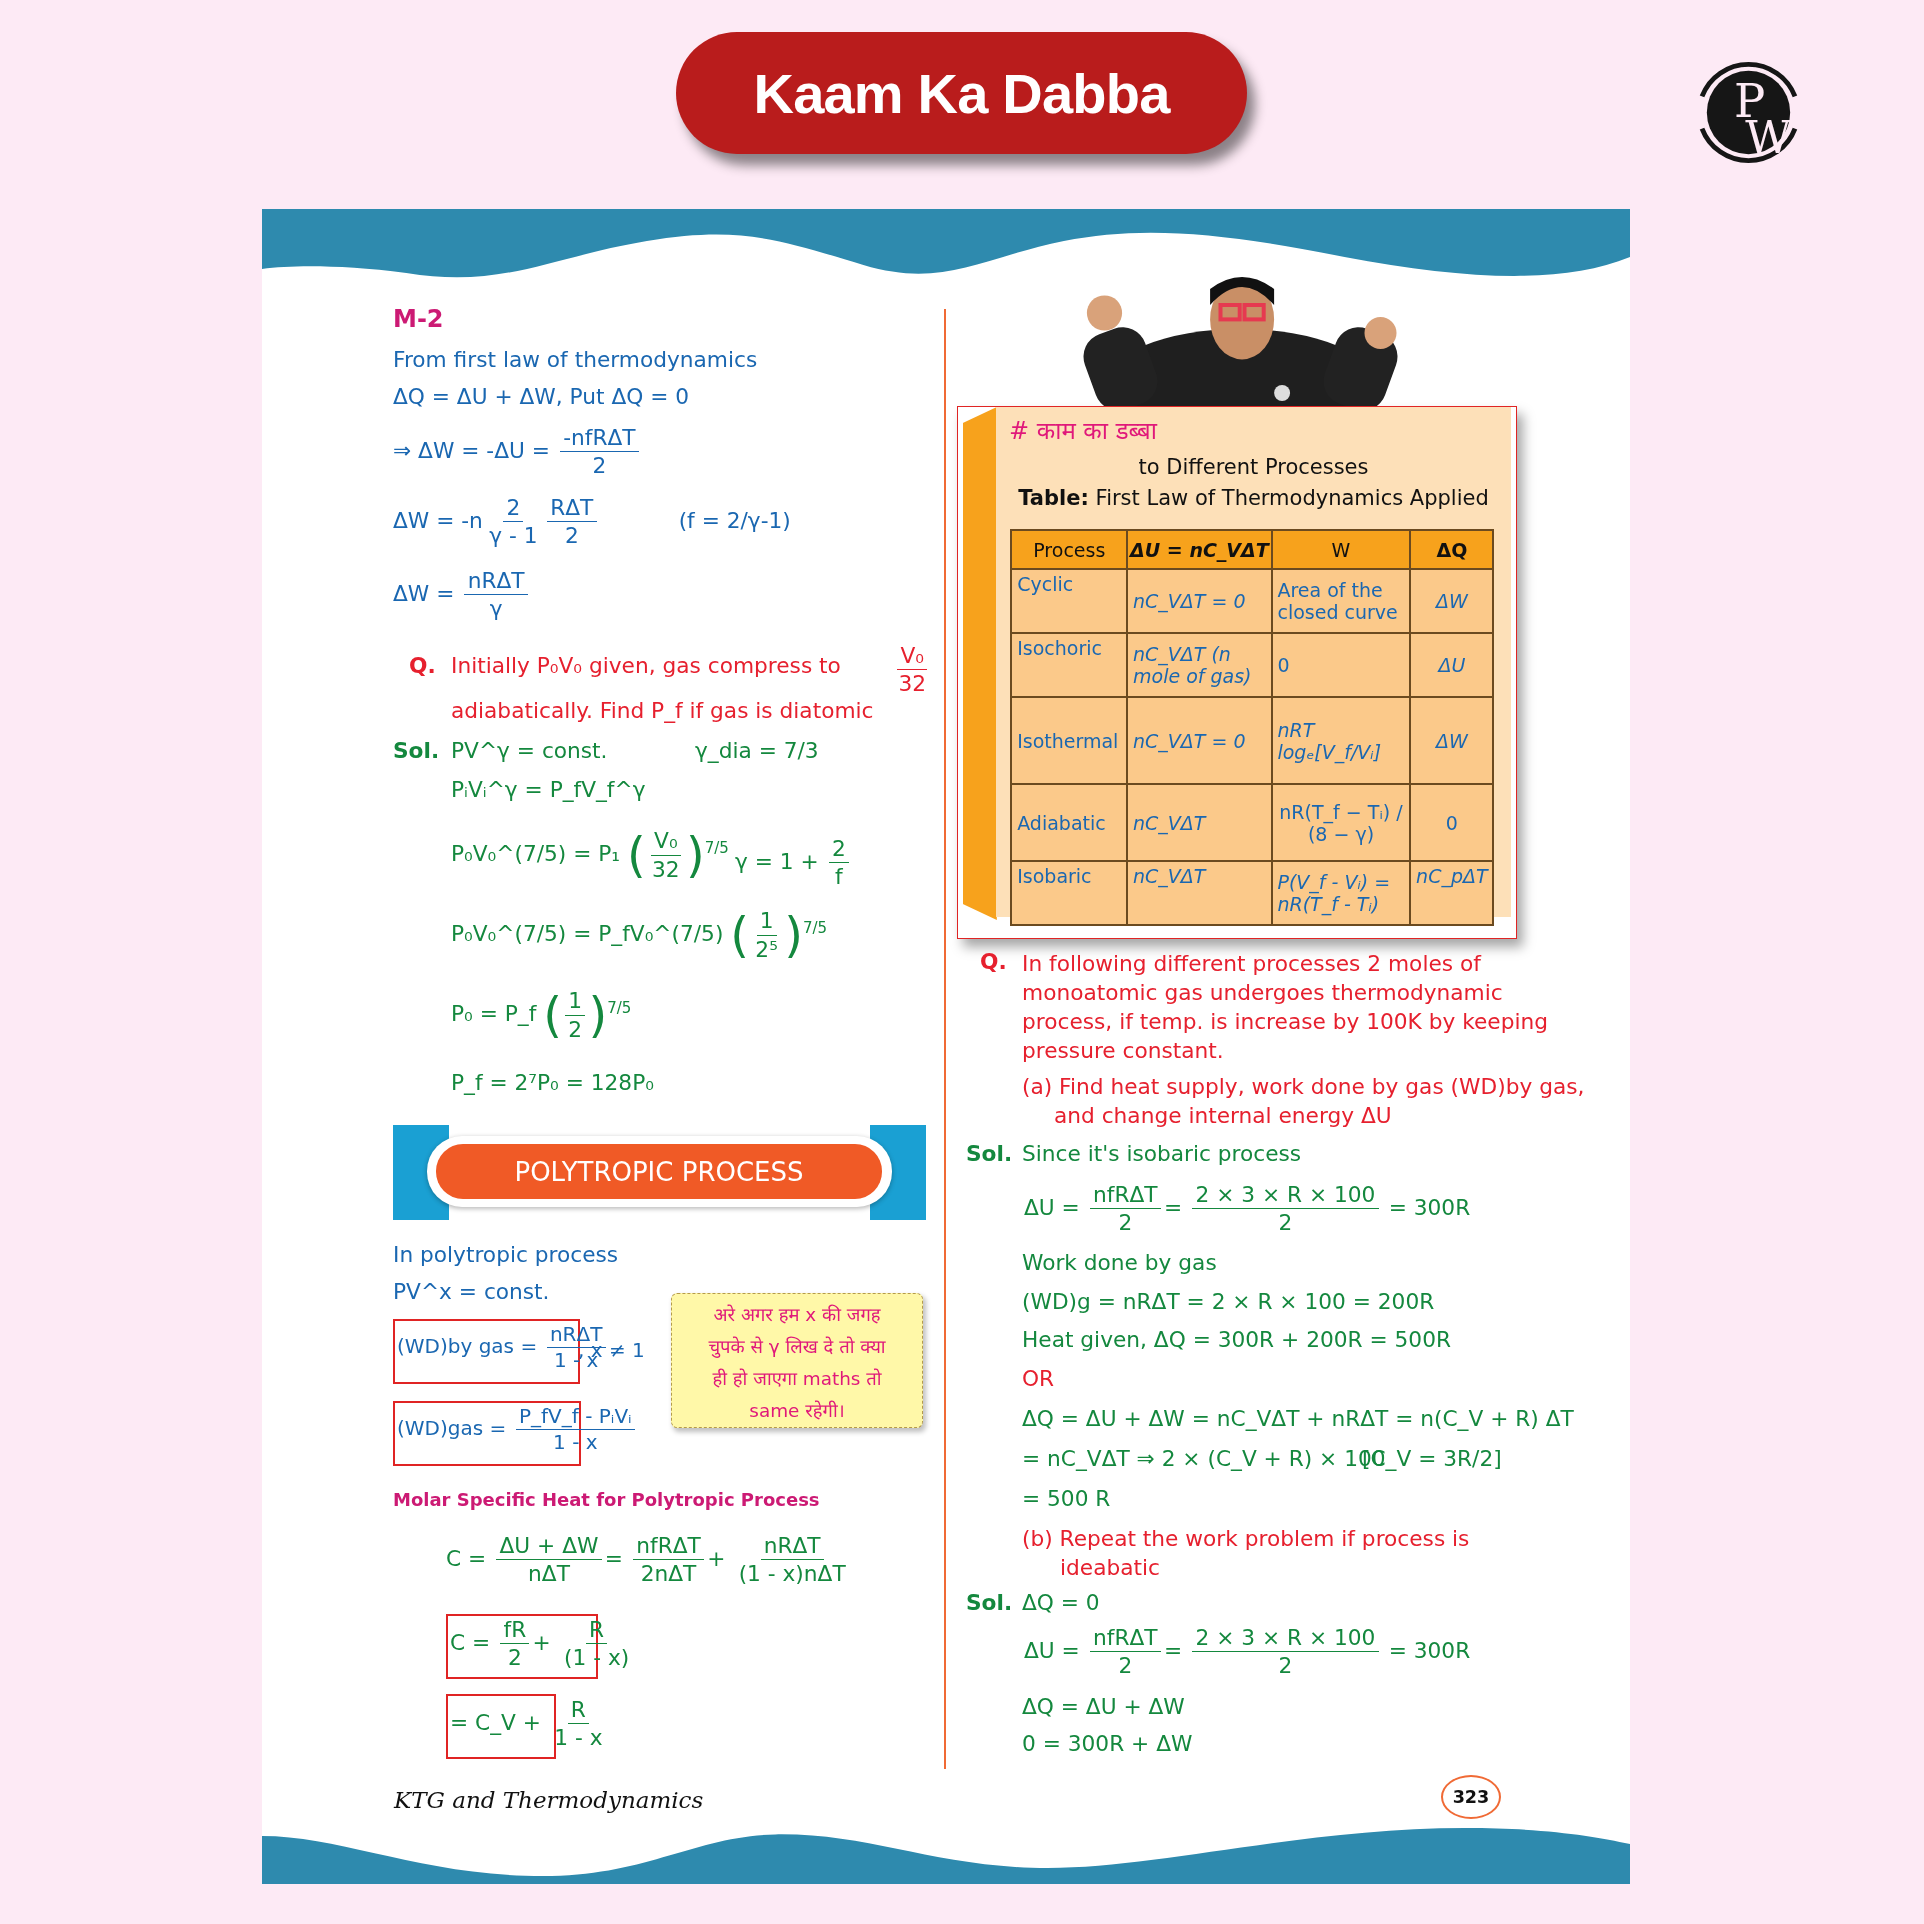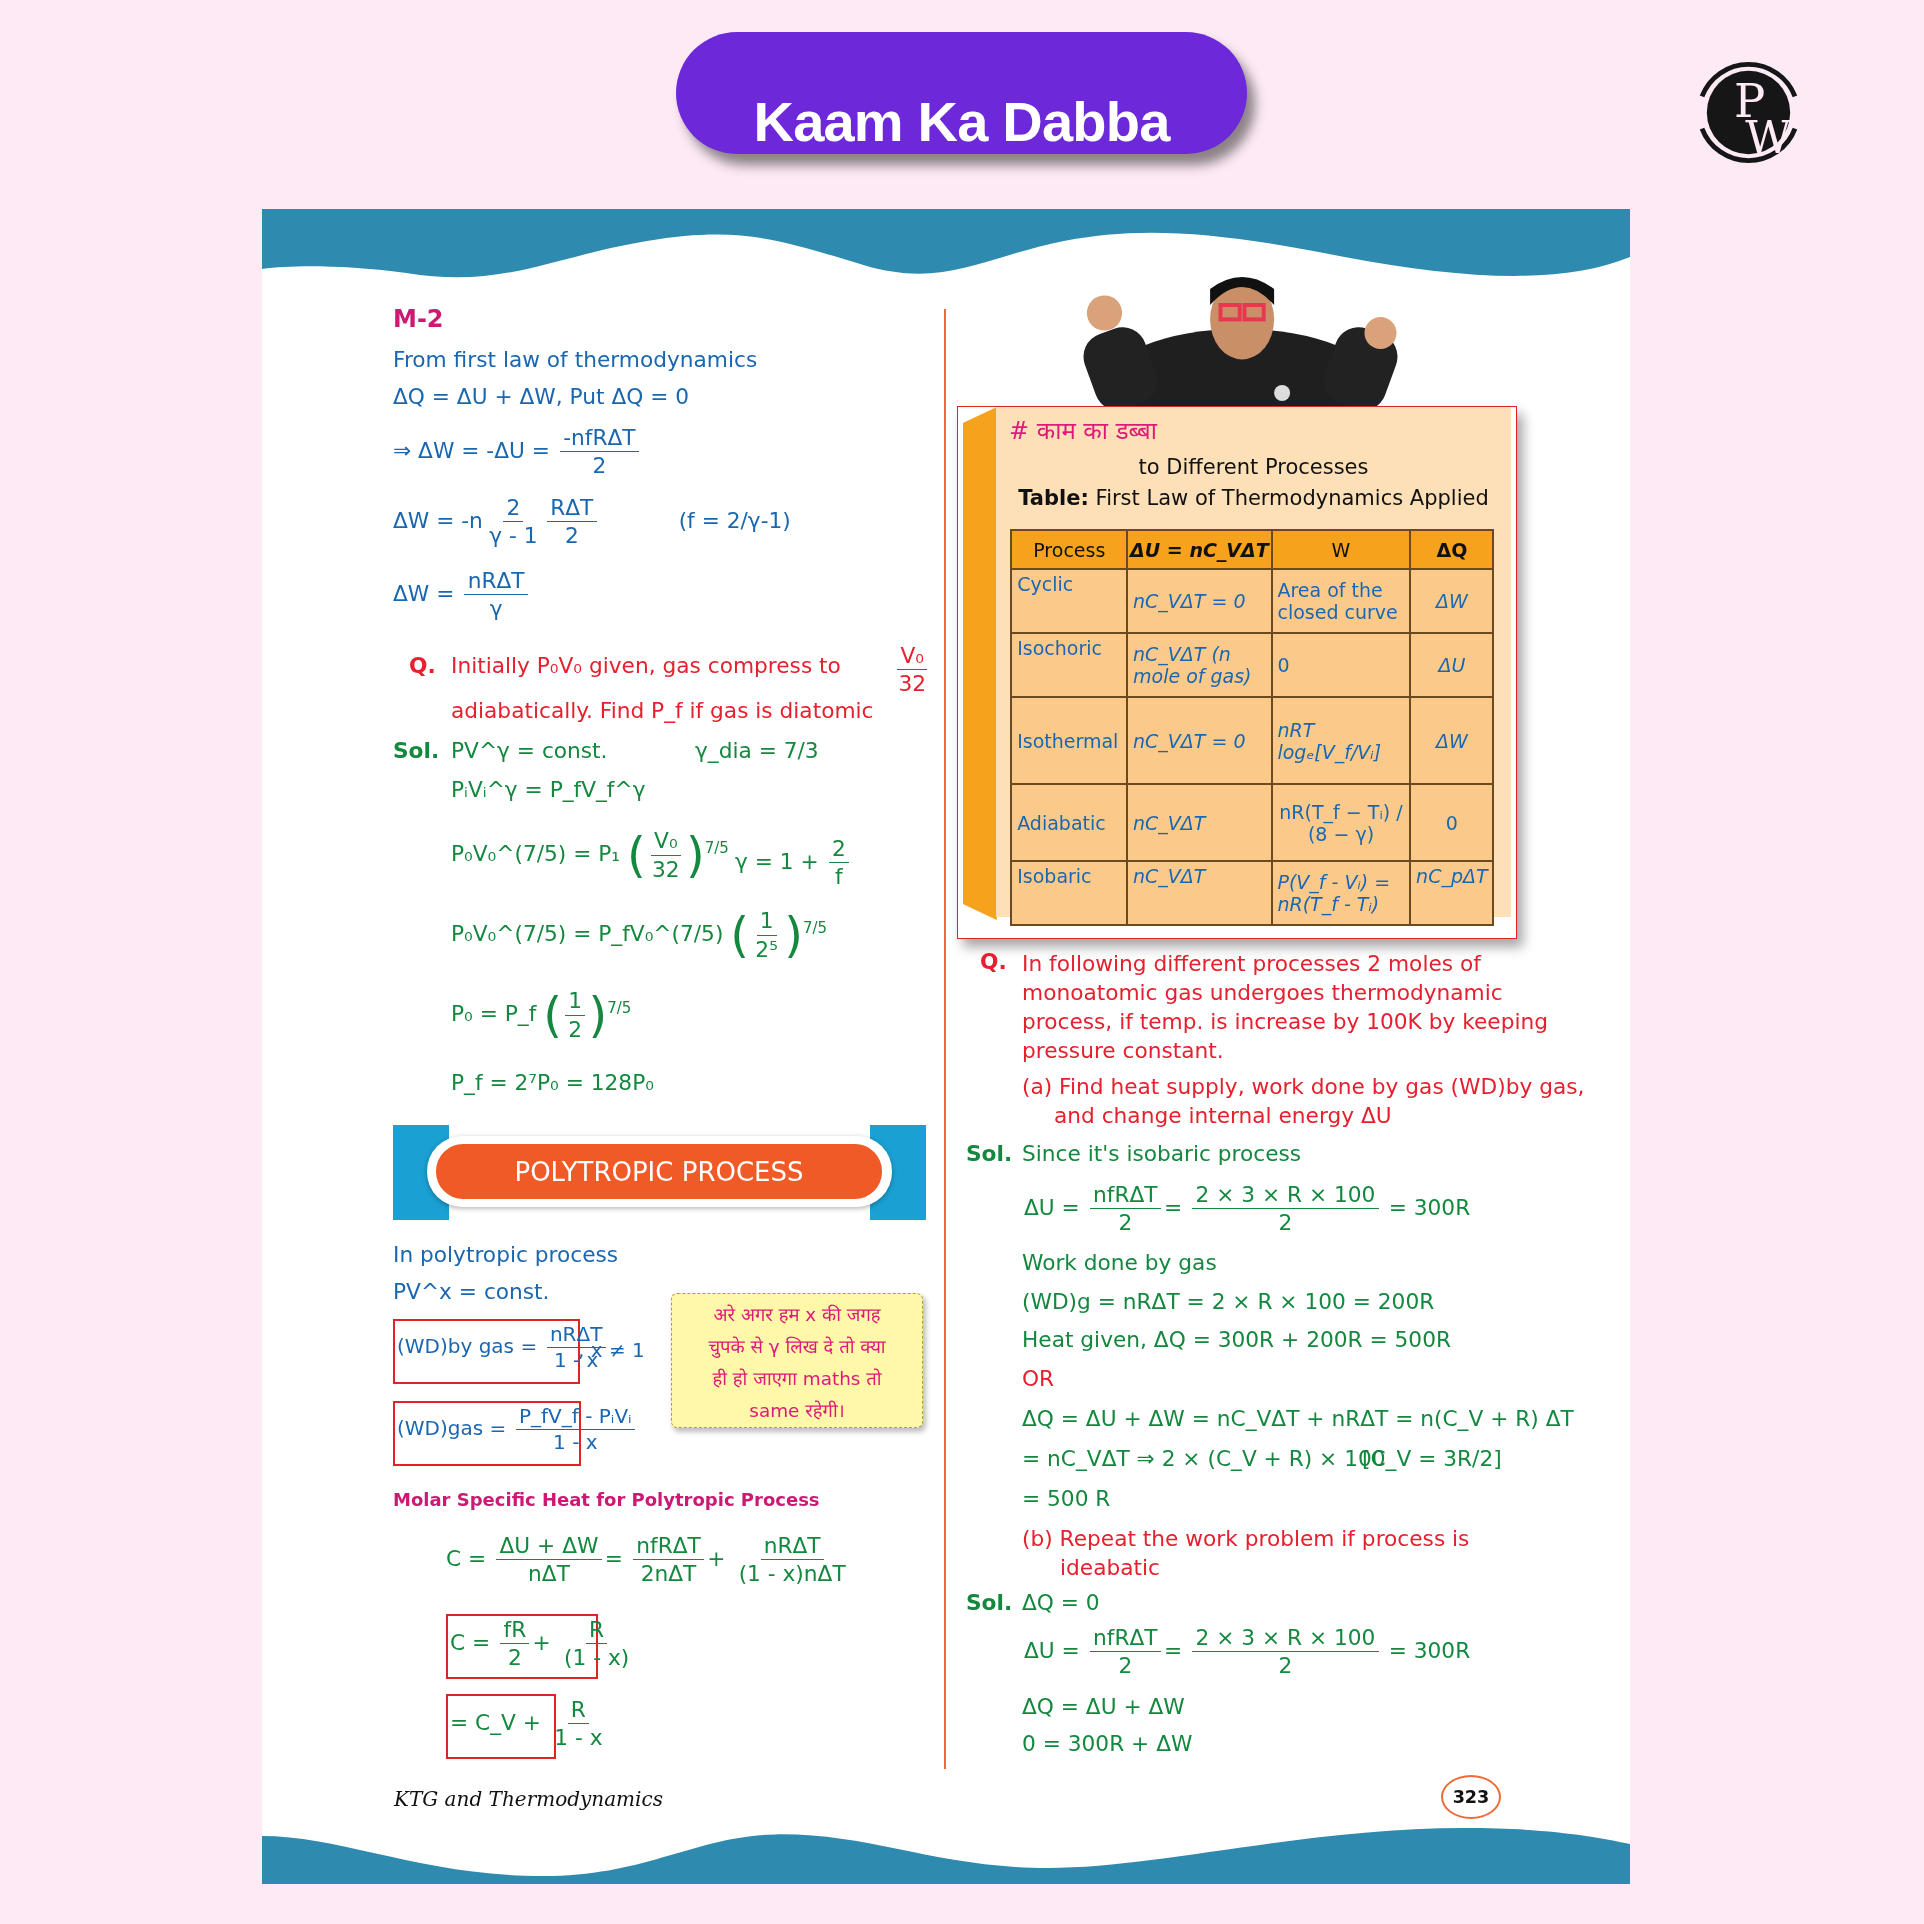--- a/index.html
+++ b/index.html
@@ -1,17 +1,17 @@
 <!DOCTYPE html>
 <html style="font-size:13px"><head>
 <meta charset="utf-8">
 <style>
   html,body{margin:0;padding:0;}
   body{width:1925px;height:1925px;background:#fdeaf5;position:relative;overflow:hidden;font-family:"DejaVu Sans",sans-serif;}
-  .pill{position:absolute;left:676px;top:32px;width:571px;height:122px;border-radius:61px;background:#6d28d9;box-shadow:8px 11.2px 11.2px rgba(0,0,0,0.45);display:flex;align-items:flex-end;justify-content:center;}
+  .pill{position:absolute;left:676px;top:32px;width:571px;height:122px;border-radius:61px;background:#b91c1c;box-shadow:8px 11.2px 11.2px rgba(0,0,0,0.45);display:flex;align-items:center;justify-content:center;}
   .pill span{color:#fff;font-family:"Liberation Sans",sans-serif;font-weight:bold;font-size:56px;letter-spacing:-0.8px;}
   .logo{position:absolute;left:1694px;top:58px;width:109px;height:109px;}
   .page{position:absolute;left:262px;top:209px;width:1368px;height:1675px;background:#fff;overflow:hidden;}
   .wave-top{position:absolute;left:0;top:0;width:1368px;height:72px;}
   .wave-bot{position:absolute;left:0;bottom:0;width:1368px;height:56px;}
   .divider{position:absolute;left:682px;top:100px;width:1.6px;height:1460px;background:#f06a35;}
   .t{position:absolute;white-space:nowrap;font-family:"DejaVu Sans",sans-serif;}
   .blue{color:#1a67b1;} .green{color:#14883e;} .red{color:#e6202e;} .mag{color:#cc1a74;}
   .fs{font-size:21.7px;}
   .b{font-weight:bold;}
@@ -30,21 +30,21 @@
   .kd-outer{position:absolute;left:695px;top:197px;width:558px;height:531px;border:1.6px solid #e02424;box-shadow:6.4px 8px 11.2px rgba(0,0,0,0.35);background:#fff;}
   .kd-side{position:absolute;left:4.8px;top:0;width:34px;height:513px;background:#f7a21c;clip-path:polygon(0 16px,34px 0,34px 100%,0 497px);}
   .kd-inner{position:absolute;left:38px;top:0;width:515px;height:510px;background:#fde0b8;}
   .kd-title{position:absolute;left:13px;top:6.4px;color:#e0187a;font-size:24px;}
   .kd-cap{position:absolute;left:0;width:515px;text-align:center;font-size:21px;color:#111;line-height:30.5px;top:45px;}
   table.kd{position:absolute;left:14.4px;top:122px;width:484px;border-collapse:collapse;font-size:19px;}
   table.kd th{background:#f7a21c;color:#111;font-weight:normal;border:2.4px solid #6b4a1f;height:35px;}
   table.kd td{background:#fbc98a;color:#1a67b1;border:2.4px solid #6b4a1f;padding:3.2px 4.8px;vertical-align:middle;font-style:italic;}
   table.kd td.pn{font-style:normal;vertical-align:top;}
   .pnum{position:absolute;left:1179px;top:1566px;width:56px;height:40px;border:2.4px solid #f06a35;border-radius:50%;display:flex;align-items:center;justify-content:center;font-size:17.6px;font-weight:bold;color:#111;}
-  .footer{position:absolute;left:132px;top:1578px;font-size:20px;font-style:italic;color:#111;font-family:"DejaVu Serif",serif;}
+  .footer{position:absolute;left:132px;top:1578px;font-size:23px;font-style:italic;color:#111;font-family:"DejaVu Serif",serif;}
   .person{position:absolute;left:810px;top:64px;width:337px;height:136px;}
 </style>
 </head>
 <body>
 
 <div class="pill">
   <span>Kaam Ka Dabba</span>
 </div>
 
 <svg class="logo" viewBox="0 0 136 136">

